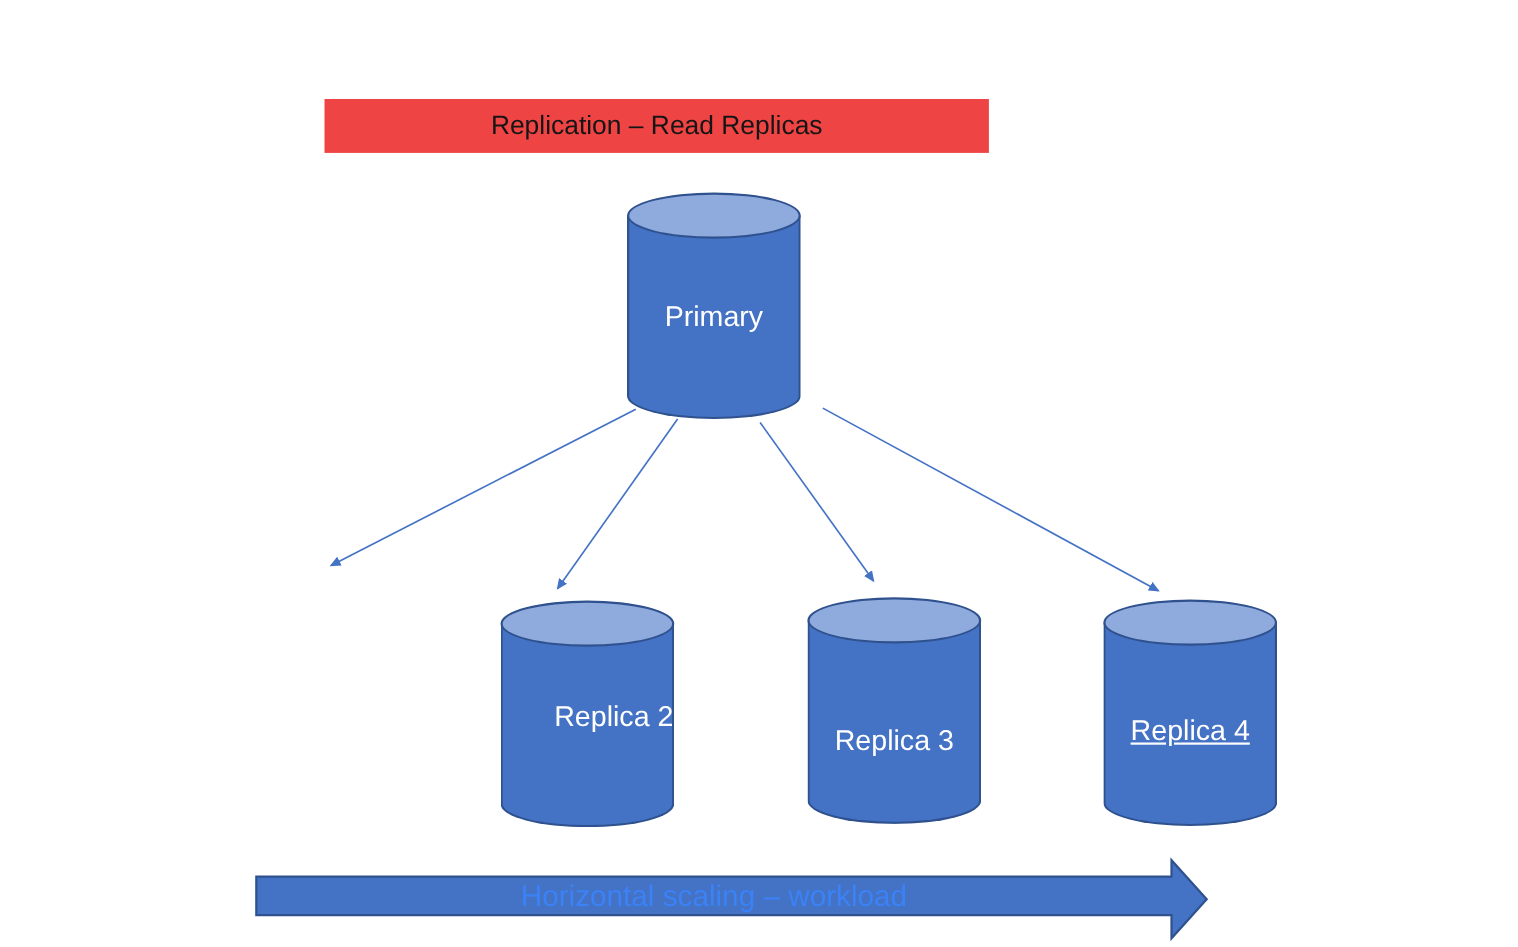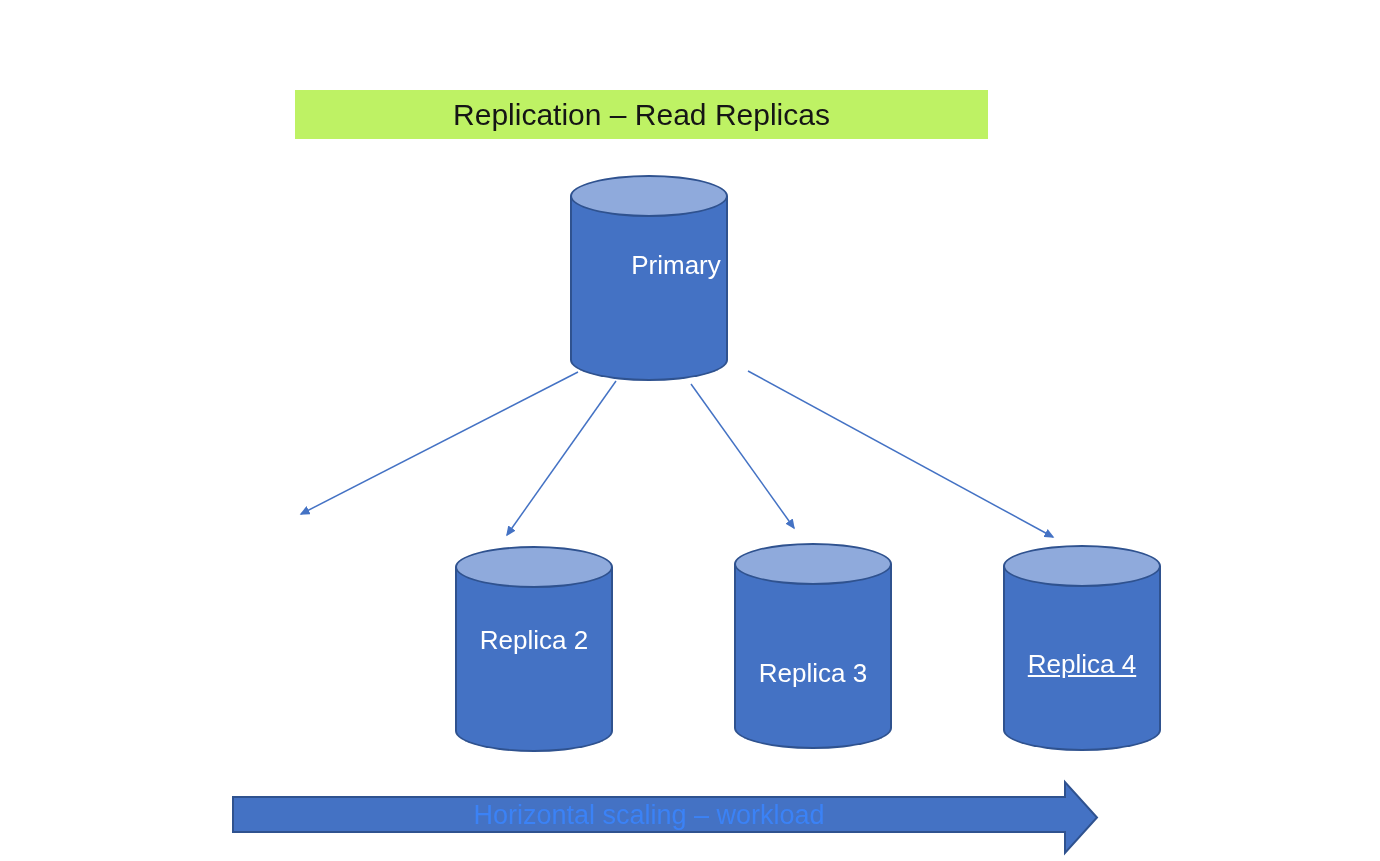--- a/index.html
+++ b/index.html
@@ -14,28 +14,28 @@
     height: 861px;
     background: #ffffff;
     overflow: hidden;
   }
 
   
   .banner {
     position: absolute;
     left: 295px;
     top: 90px;
-    width: 693px;
+    width: 604px;
     height: 49px;
-    background: #bef264;
+    background: #ef4444;
     display: flex;
     align-items: center;
     justify-content: center;
     color: #151515;
-    font-size: 30px;
+    font-size: 24px;
   }
 
   
   .cylinder { position: absolute; width: 158px; height: 206px; }
   .cyl-body {
     position: absolute;
     left: 0; right: 0;
     top: 21px; bottom: 0;
     background: #4472c4;
     border: 2px solid #2f528f;
@@ -96,30 +96,30 @@
 
 <div class="canvas">
 
   <div class="banner">
     <span>Replication – Read Replicas</span>
   </div>
 
   <div class="cylinder primary-cyl">
     <div class="cyl-body"></div>
     <div class="cyl-top"></div>
-    <div class="cyl-label" style="top: 72px; padding-left: 27px;">
+    <div class="cyl-label" style="top: 94px;">
       <div>Primary</div>
     </div>
   </div>
 
 
   <div class="cylinder replica-2">
     <div class="cyl-body"></div>
     <div class="cyl-top"></div>
-    <div class="cyl-label" style="top: 76px;">Replica 2</div>
+    <div class="cyl-label" style="top: 87px; padding-left: 24px;">Replica 2</div>
   </div>
 
   <div class="cylinder replica-3">
     <div class="cyl-body"></div>
     <div class="cyl-top"></div>
     <div class="cyl-label" style="top: 112px;">Replica 3</div>
   </div>
 
   <div class="cylinder replica-4">
     <div class="cyl-body"></div>

